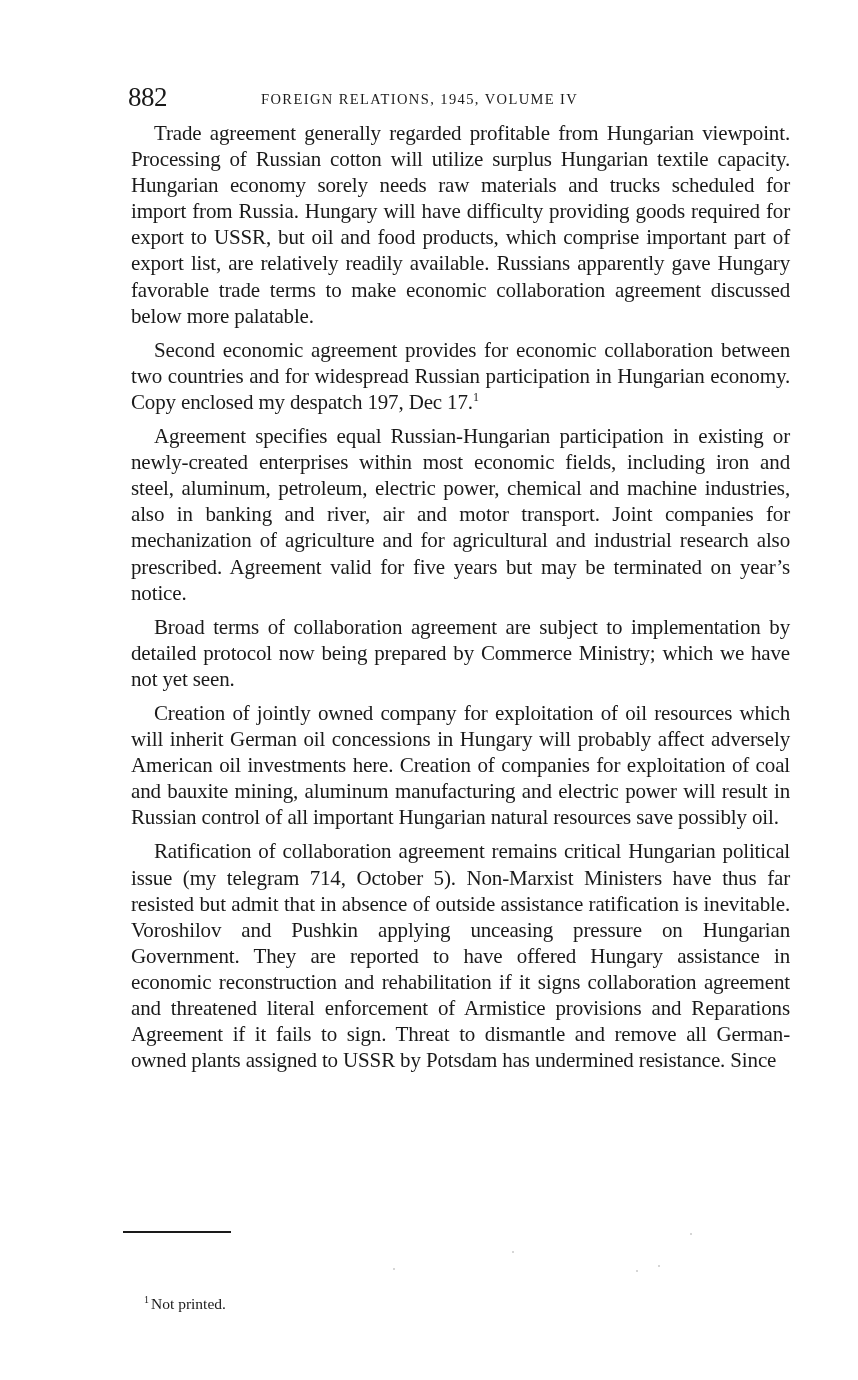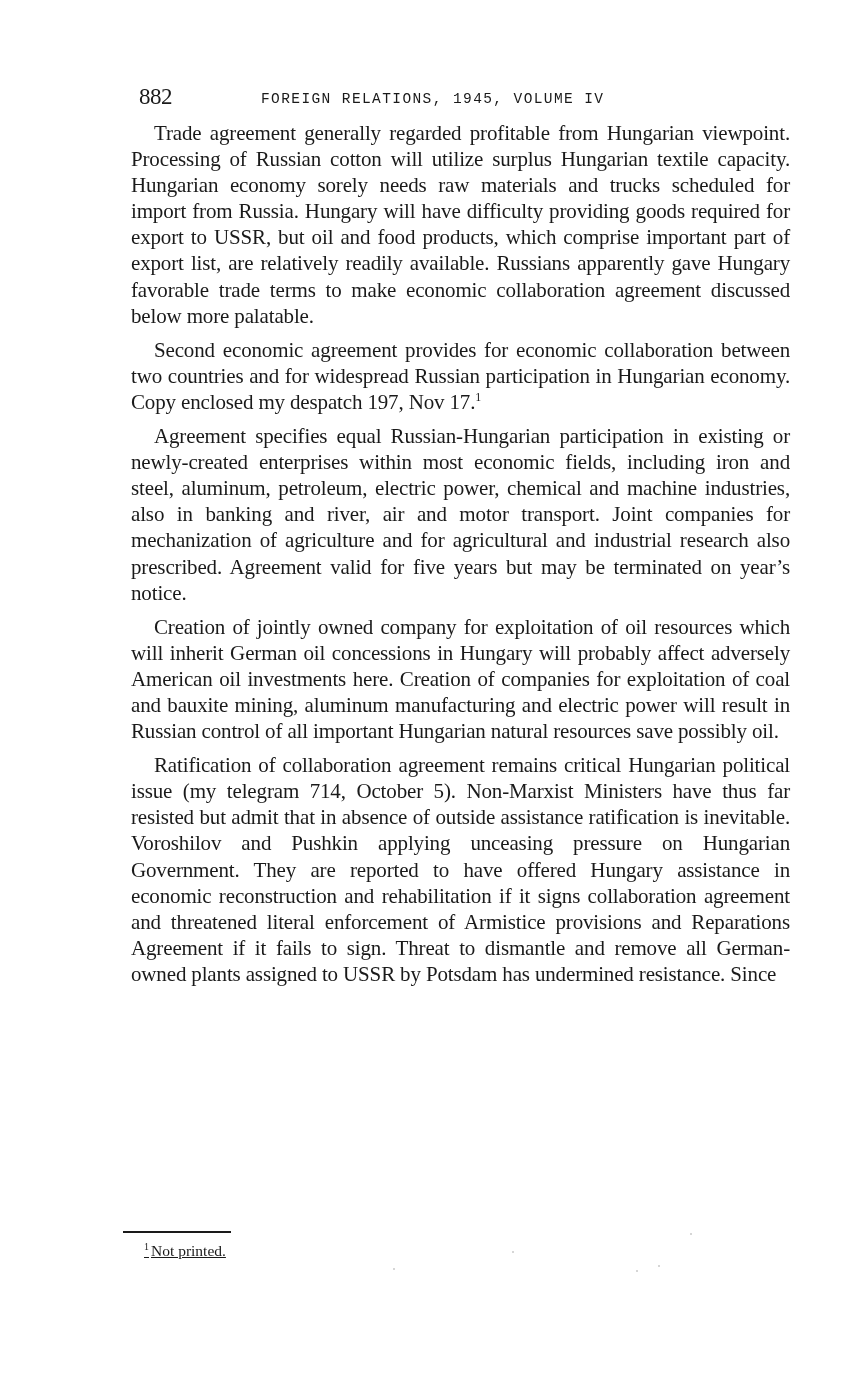--- a/index.html
+++ b/index.html
@@ -21,35 +21,34 @@
     top: 82px;
     width: 675px;
   }
   .running-head {
     position: relative;
     height: 30px;
     margin-bottom: 3px;
   }
   .page-number {
     position: absolute;
-    left: 16px;
+    left: 5px;
     top: 0;
-    font-size: 23px;
+    font-size: 27px;
     line-height: 30px;
     letter-spacing: -0.5px;
   }
   .header-title {
     position: absolute;
     left: 138px;
     top: 4px;
     font-size: 14.5px;
     line-height: 26px;
     letter-spacing: 1.4px;
     text-transform: uppercase;
-    font-family: Liberation Mono, monospace;
   }
   .body-text p {
     margin: 8px;
     font-size: 21px;
     line-height: 26.1px;
     text-align: justify;
     text-indent: 23px;
     hyphens: manual;
     letter-spacing: -0.15px;
   }
@@ -62,24 +61,23 @@
     position: absolute;
     left: 123px;
     top: 1231px;
     width: 108px;
     height: 0;
     border-top: 2px solid #1a1a1a;
   }
   .footnote {
     position: absolute;
     left: 144px;
-    top: 1241px;
+    top: 1294px;
     font-size: 15.5px;
     line-height: 20px;
-    text-decoration: underline;
   }
   .footnote sup {
     font-size: 10px;
     vertical-align: 6px;
     line-height: 0;
     margin-right: 2px;
   }
   .speck {
     position: absolute;
     width: 2px;
@@ -92,22 +90,23 @@
 <body>
 
 <div class="page">
   <div class="running-head">
     <span class="page-number">882</span>
     <span class="header-title">FOREIGN RELATIONS, 1945, VOLUME IV</span>
   </div>
 
   <div class="body-text">
     <p>Trade agreement generally regarded profitable from Hungarian viewpoint. Processing of Russian cotton will utilize surplus Hun­garian textile capacity. Hungarian economy sorely needs raw ma­terials and trucks scheduled for import from Russia. Hungary will have difficulty providing goods required for export to USSR, but oil and food products, which comprise important part of export list, are relatively readily available. Russians apparently gave Hungary favorable trade terms to make economic collaboration agreement dis­cussed below more palatable.</p>
-    <p><span>Second economic agreement provides for economic collaboration between two countries and for widespread Russian participation in Hungarian economy. Copy enclosed my despatch 197, Nov 17.</span><sup class="fn">1</sup></p>
+    <p><span>Second economic agreement provides for economic collaboration between two countries and for widespread Russian participation in Hungarian economy. Copy enclosed my despatch 197, Dec 17.</span><sup class="fn">1</sup></p>
     <p>Agreement specifies equal Russian-Hungarian participation in existing or newly-created enterprises within most economic fields, including iron and steel, aluminum, petroleum, electric power, chem­ical and machine industries, also in banking and river, air and motor transport. Joint companies for mechanization of agriculture and for agricultural and industrial research also prescribed. Agreement valid for five years but may be terminated on year’s notice.</p>
+    <p>Broad terms of collaboration agreement are subject to implementa­tion by detailed protocol now being prepared by Commerce Ministry; which we have not yet seen.</p>
     <p>Creation of jointly owned company for exploitation of oil resources which will inherit German oil concessions in Hungary will probably affect adversely American oil investments here. Creation of companies for exploitation of coal and bauxite mining, aluminum manufactur­ing and electric power will result in Russian control of all important Hungarian natural resources save possibly oil.</p>
     <p>Ratification of collaboration agreement remains critical Hungarian political issue (my telegram 714, October 5). Non-Marxist Ministers have thus far resisted but admit that in absence of outside assistance ratification is inevitable. Voroshilov and Pushkin applying unceasing pressure on Hungarian Government. They are reported to have offered Hungary assistance in economic reconstruction and rehabilita­tion if it signs collaboration agreement and threatened literal enforce­ment of Armistice provisions and Reparations Agreement if it fails to sign. Threat to dismantle and remove all German-owned plants assigned to USSR by Potsdam has undermined resistance. Since</p>
   </div>
 </div>
 
 <div class="footnote-rule"></div>
 <div class="footnote"><sup>1</sup><span>Not printed.</span></div>
 
 <span class="speck" style="left:690px;top:1233px;"></span>
 <span class="speck" style="left:512px;top:1251px;"></span>

